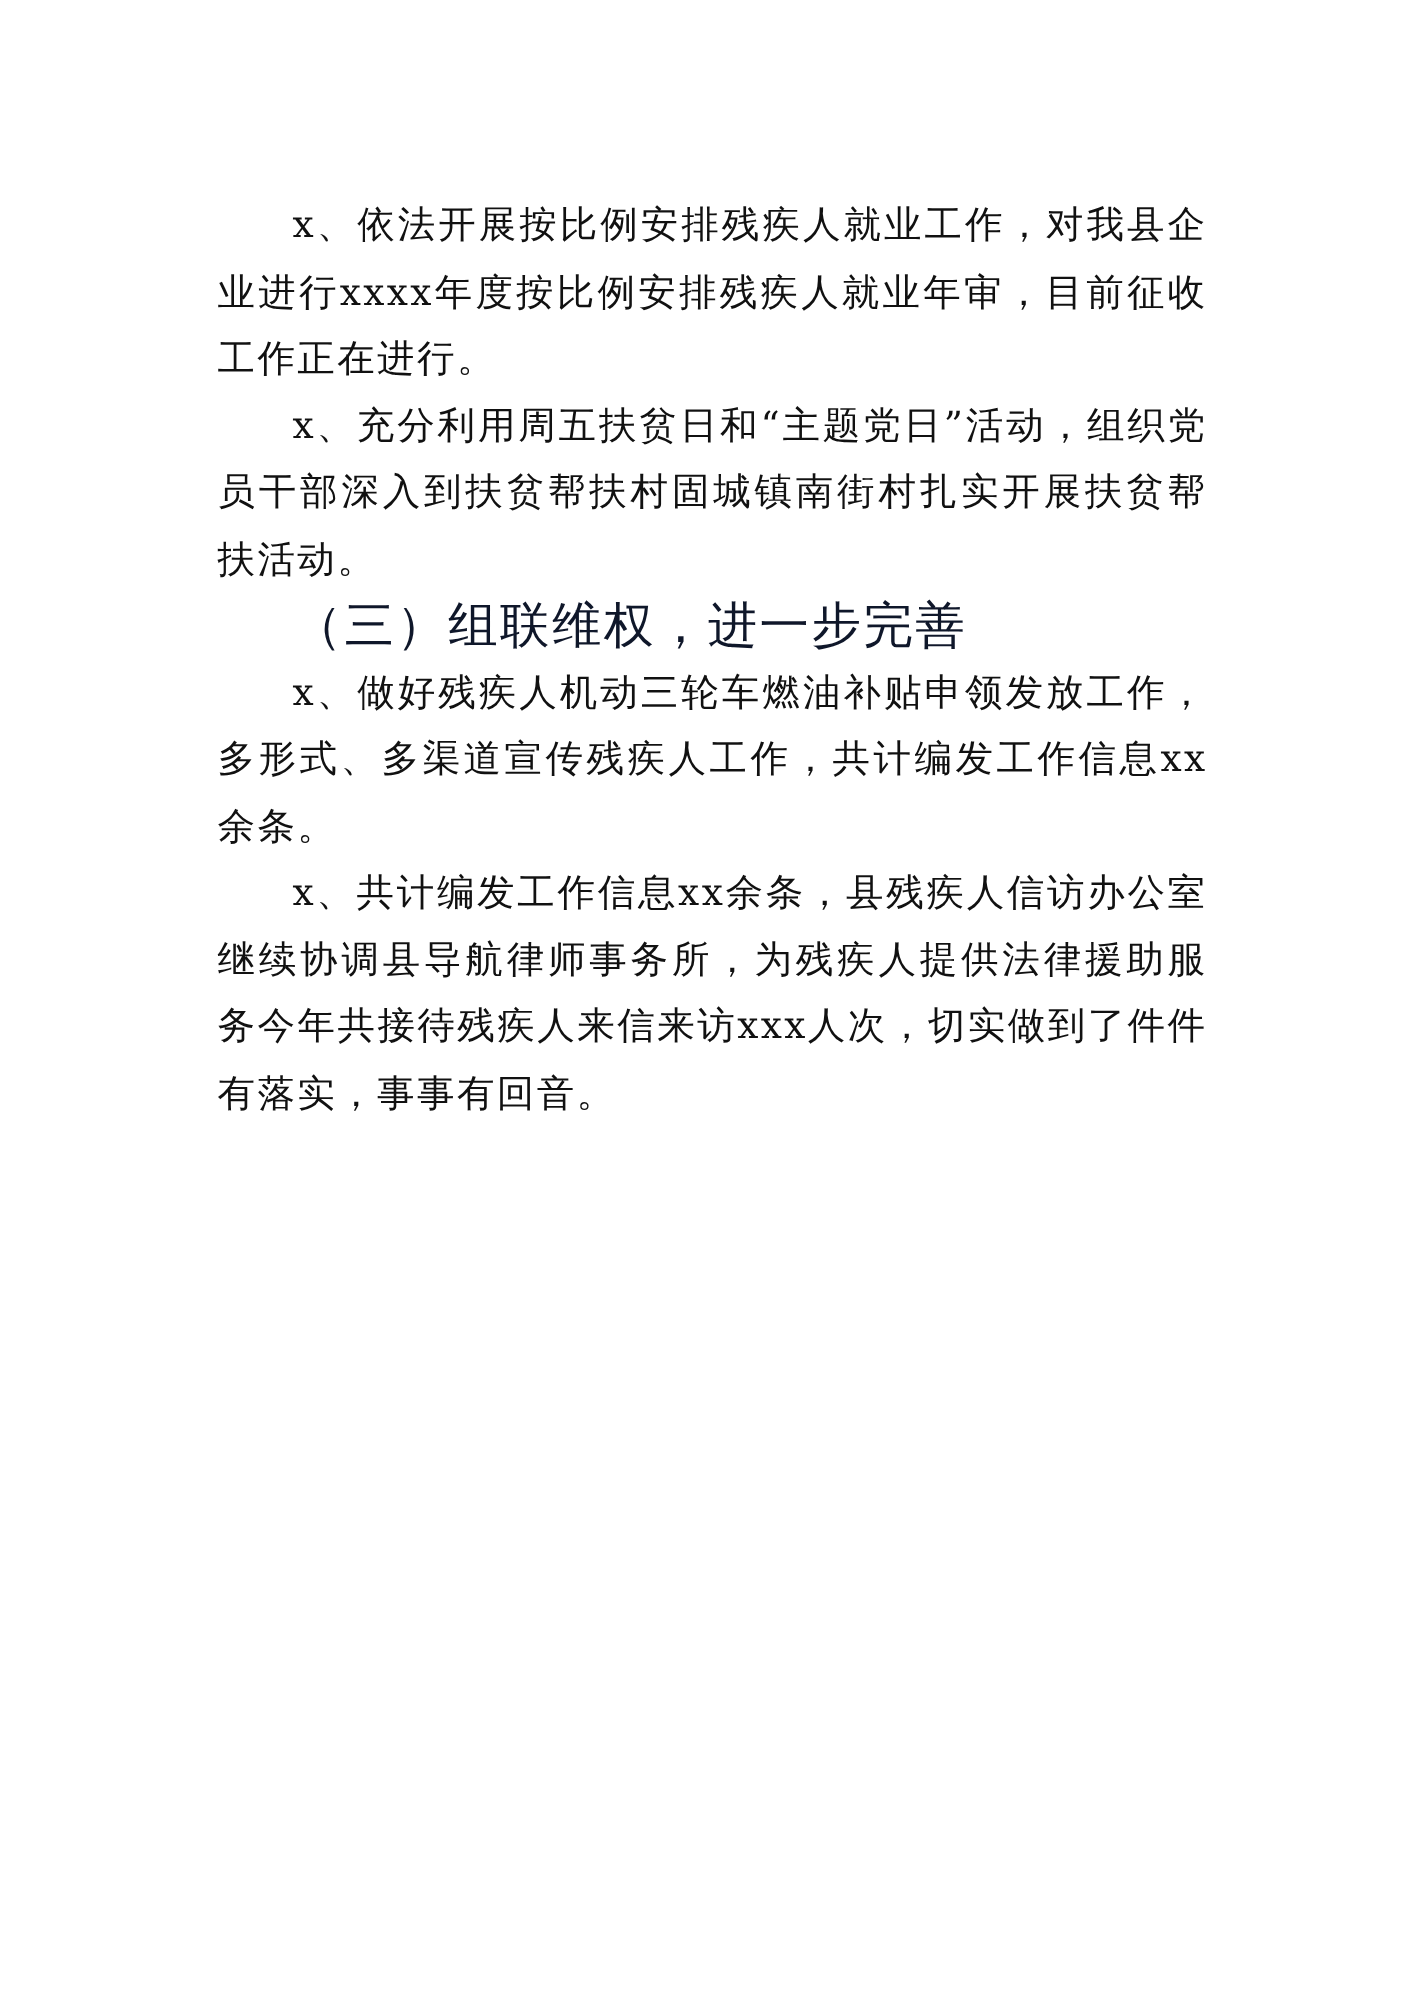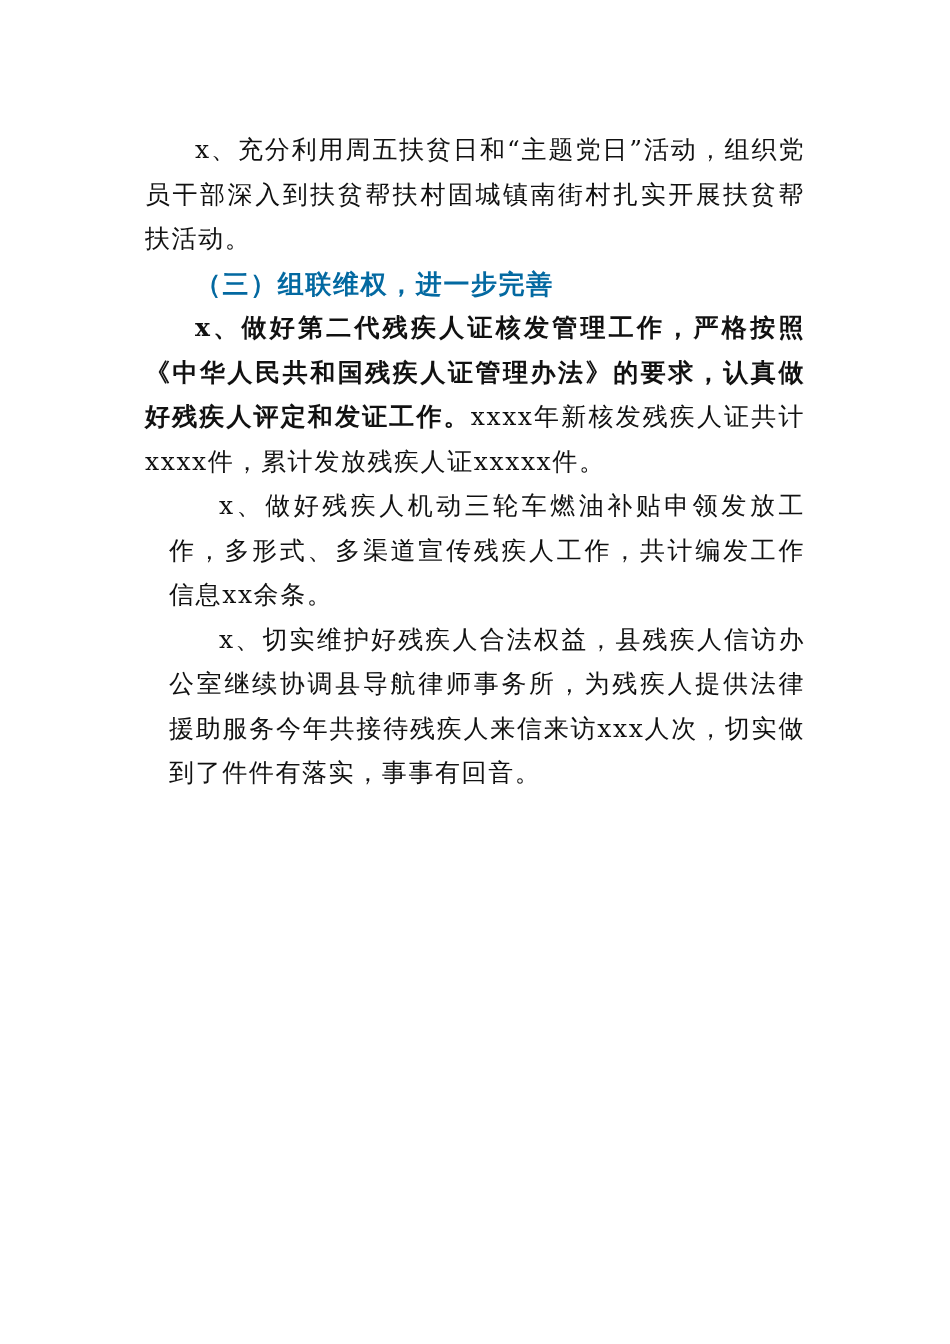--- a/index.html
+++ b/index.html
@@ -1,27 +1,27 @@
 <!DOCTYPE html>
 <html><head>
 <meta charset="utf-8">
 <style>
   html, body { margin: 0; padding: 0; background: #ffffff; }
   body { width: 950px; height: 1344px; position: relative; overflow: hidden;
          font-family: "DejaVu Serif", "Liberation Serif", serif; color: #111; }
   .page { position: absolute; left: 145px; top: 128px; width: 660px; }
   .para { font-size: 25px; line-height: 44.5px; margin: 0; text-indent: 50px;
           text-align: justify; letter-spacing: 1.6px; }
-  .para + .para { margin-top: 0; margin-left: 24px; }
+  .para + .para { margin-top: 0; }
   .bold { font-weight: bold; }
-  .heading { color: #0369a1; font-size: 26px; line-height: 44.5px; margin: 0;
-             text-indent: 50px; letter-spacing: 1.6px; font-weight: bold; }
+  .heading { color: #0f172a; font-size: 33px; line-height: 44.5px; margin: 0;
+             text-indent: 50px; letter-spacing: 1.6px; }
 </style>
 </head>
 <body>
 
 <div class="page">
+  <p class="para">x、依法开展按比例安排残疾人就业工作，对我县企业进行xxxx年度按比例安排残疾人就业年审，目前征收工作正在进行。</p>
   <p class="para">x、充分利用周五扶贫日和“主题党日”活动，组织党员干部深入到扶贫帮扶村固城镇南街村扎实开展扶贫帮扶活动。</p>
   <p class="heading">（三）组联维权，进一步完善</p>
-  <p class="para"><span class="bold">x、做好第二代残疾人证核发管理工作，严格按照《中华人民共和国残疾人证管理办法》的要求，认真做好残疾人评定和发证工作。</span><span>xxxx年新核发残疾人证共计xxxx件，累计发放残疾人证xxxxx件。</span></p>
   <p class="para">x、做好残疾人机动三轮车燃油补贴申领发放工作，多形式、多渠道宣传残疾人工作，共计编发工作信息xx余条。</p>
-  <p class="para">x、切实维护好残疾人合法权益，县残疾人信访办公室继续协调县导航律师事务所，为残疾人提供法律援助服务今年共接待残疾人来信来访xxx人次，切实做到了件件有落实，事事有回音。</p>
+  <p class="para">x、共计编发工作信息xx余条，县残疾人信访办公室继续协调县导航律师事务所，为残疾人提供法律援助服务今年共接待残疾人来信来访xxx人次，切实做到了件件有落实，事事有回音。</p>
 </div>
 
 </body></html>

